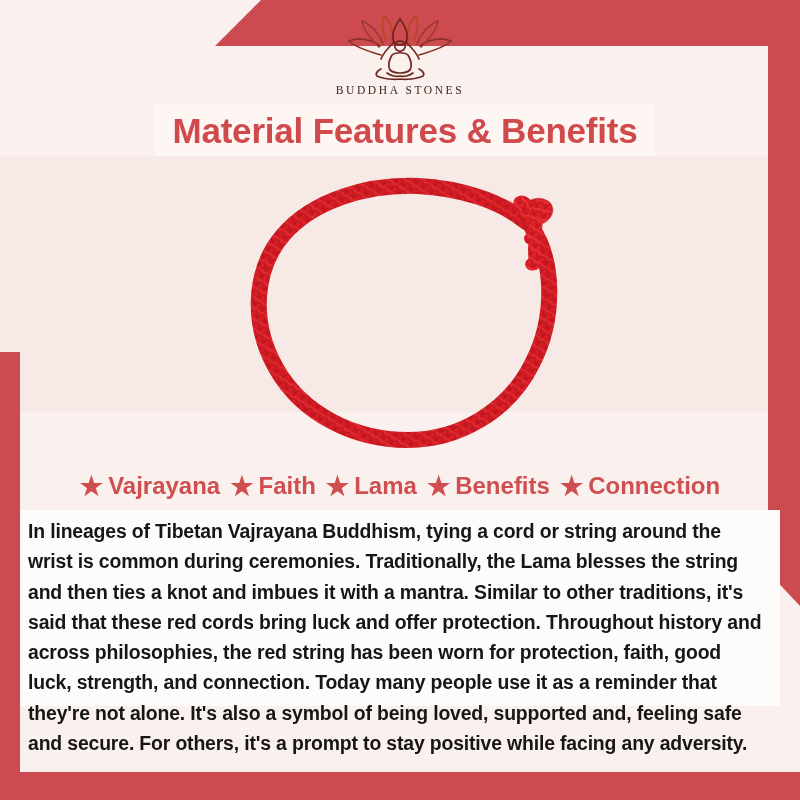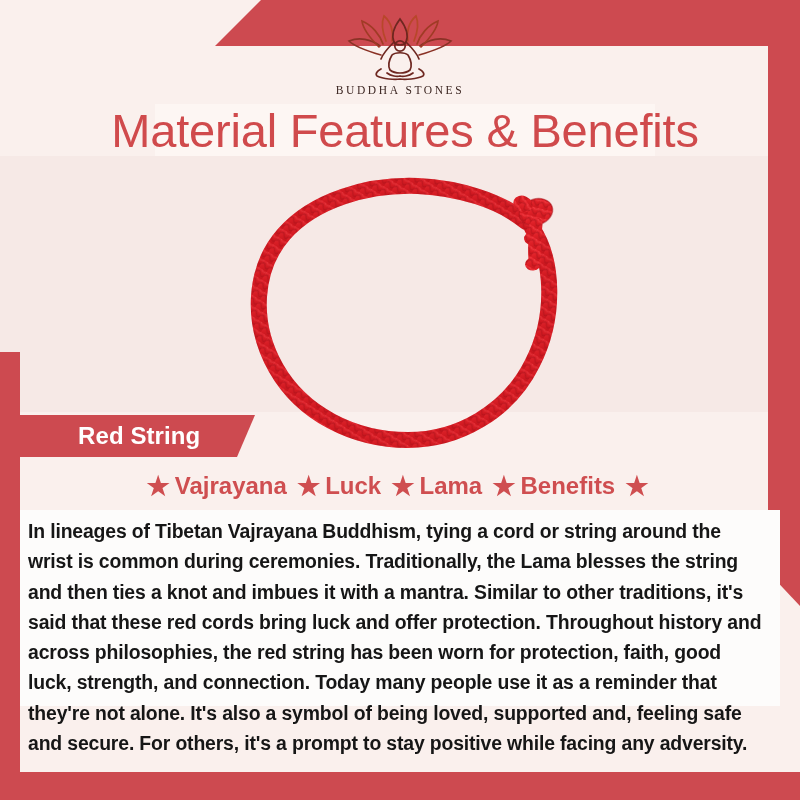--- a/index.html
+++ b/index.html
@@ -61,21 +61,21 @@
   }
 
   
   .title-plate{
     position:absolute;top:104px;left:155px;width:500px;height:52px;
     background:#fdf6f3;
     z-index:4;
     display:flex;align-items:center;justify-content:center;
   }
   .title-text{
-    font-size:47px;font-weight:normal;color:#d04a4c;
+    font-size:35px;font-weight:bold;color:#d04a4c;
     letter-spacing:-0.2px;white-space:nowrap;
     line-height:1;
   }
 
   
   .hero{
     position:absolute;top:156px;left:0;width:800px;height:256px;
     background:#f6e9e6;
     z-index:1;
   }
@@ -214,43 +214,41 @@
         <ellipse cx="300" cy="44" rx="17" ry="13" fill="url(#braid)" transform="rotate(-18 300 44)"></ellipse>
         <ellipse cx="300" cy="44" rx="17" ry="13" fill="none" stroke="#a8121a" stroke-width="1.4" opacity="0.5" transform="rotate(-18 300 44)"></ellipse>
         <ellipse cx="287" cy="36" rx="10" ry="8" fill="url(#braid)" transform="rotate(24 287 36)"></ellipse>
         <ellipse cx="297" cy="70" rx="9" ry="7" fill="url(#braid)" transform="rotate(-8 297 70)"></ellipse>
         <ellipse cx="297" cy="96" rx="8" ry="6.5" fill="url(#braid)" transform="rotate(-6 297 96)"></ellipse>
         <path d="M300 56 C299 66 298 80 299 92" stroke="url(#braid)" stroke-width="13" fill="none" stroke-linecap="round"></path>
       </g>
     </svg>
   </div>
 
-  <div class="ribbon">
-    <span class="ribbon-text">Red String</span>
-  </div>
 
   <div class="benefits">
     <span class="benefit">
       <span class="star">★</span>
       <span>Vajrayana</span>
     </span>
     <span class="benefit">
       <span class="star">★</span>
-      <span>Luck</span>
+      <span>Faith</span>
     </span>
     <span class="benefit">
       <span class="star">★</span>
       <span>Lama</span>
     </span>
     <span class="benefit">
       <span class="star">★</span>
       <span>Benefits</span>
     </span>
     <span class="benefit">
       <span class="star">★</span>
+      <span>Connection</span>
     </span>
   </div>
 
   <div class="copy-panel">
     <p class="copy-text">In lineages of Tibetan Vajrayana Buddhism, tying a cord or string around the wrist is common during ceremonies. Traditionally, the Lama blesses the string and then ties a knot and imbues it with a mantra. Similar to other traditions, it's said that these red cords bring luck and offer protection. Throughout history and across philosophies, the red string has been worn for protection, faith, good luck, strength, and connection. Today many people use it as a reminder that they're not alone. It's also a symbol of being loved, supported and, feeling safe and secure. For others, it's a prompt to stay positive while facing any adversity.</p>
   </div>
 
 </div>
 
 </body></html>

